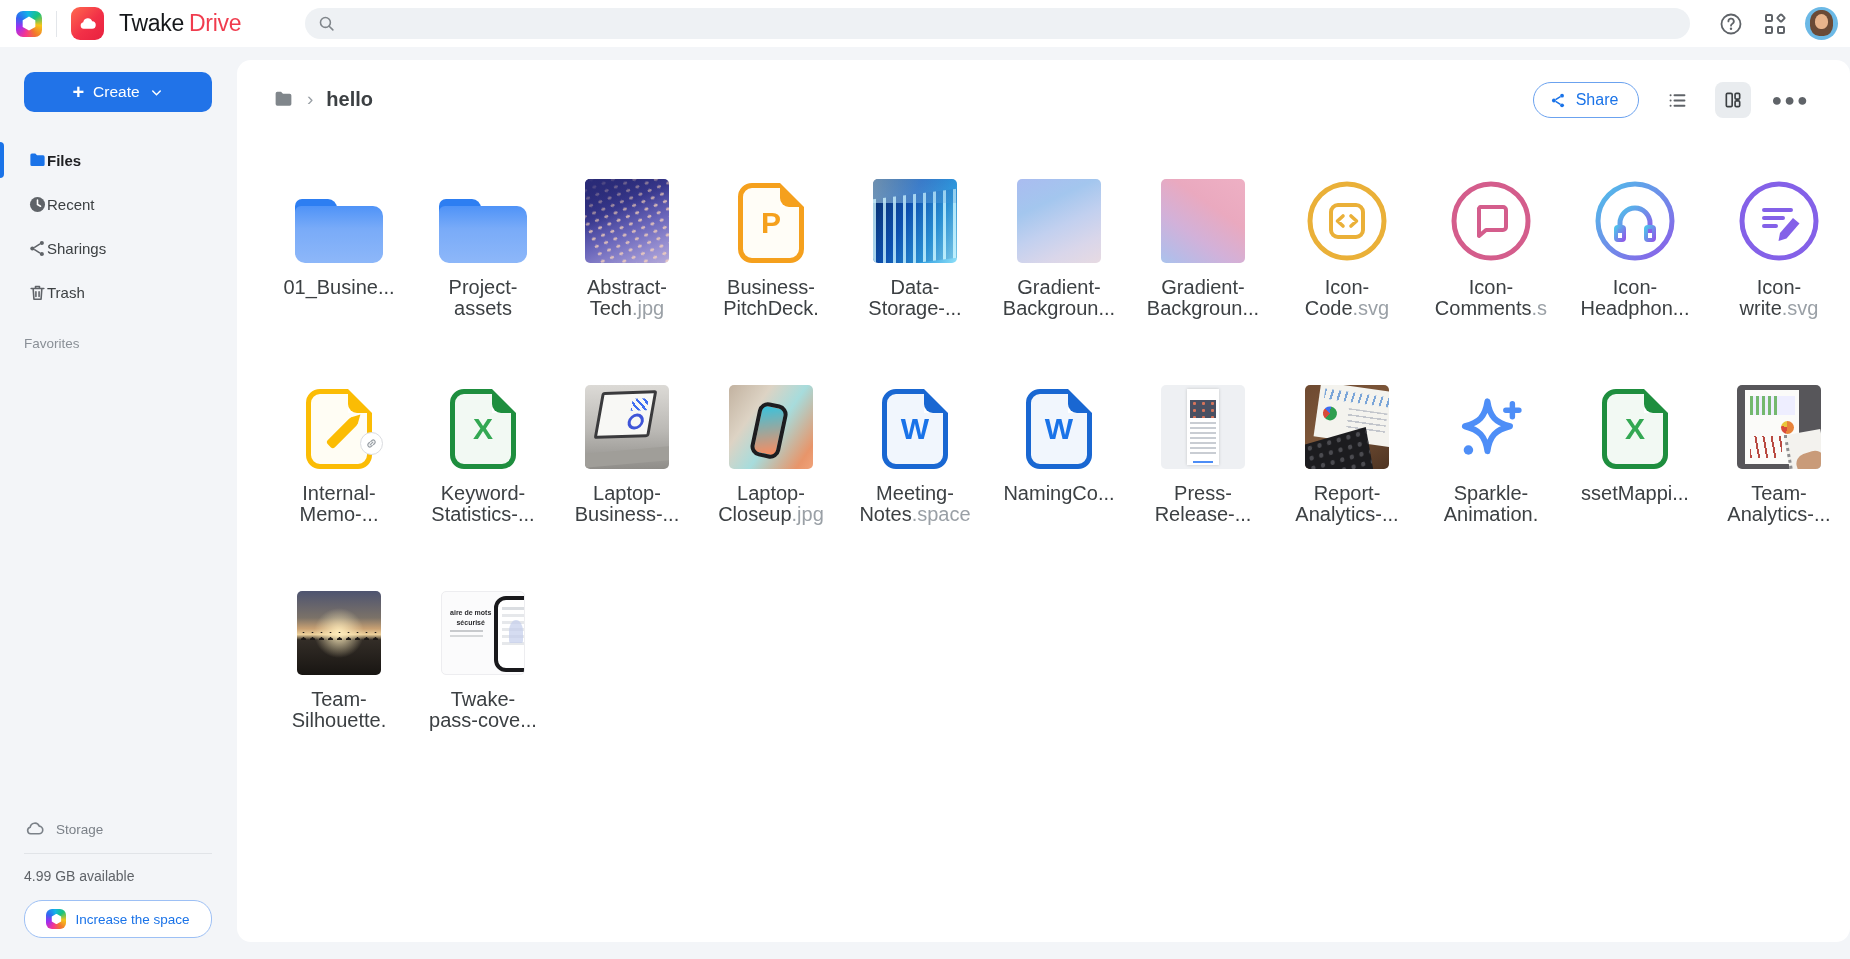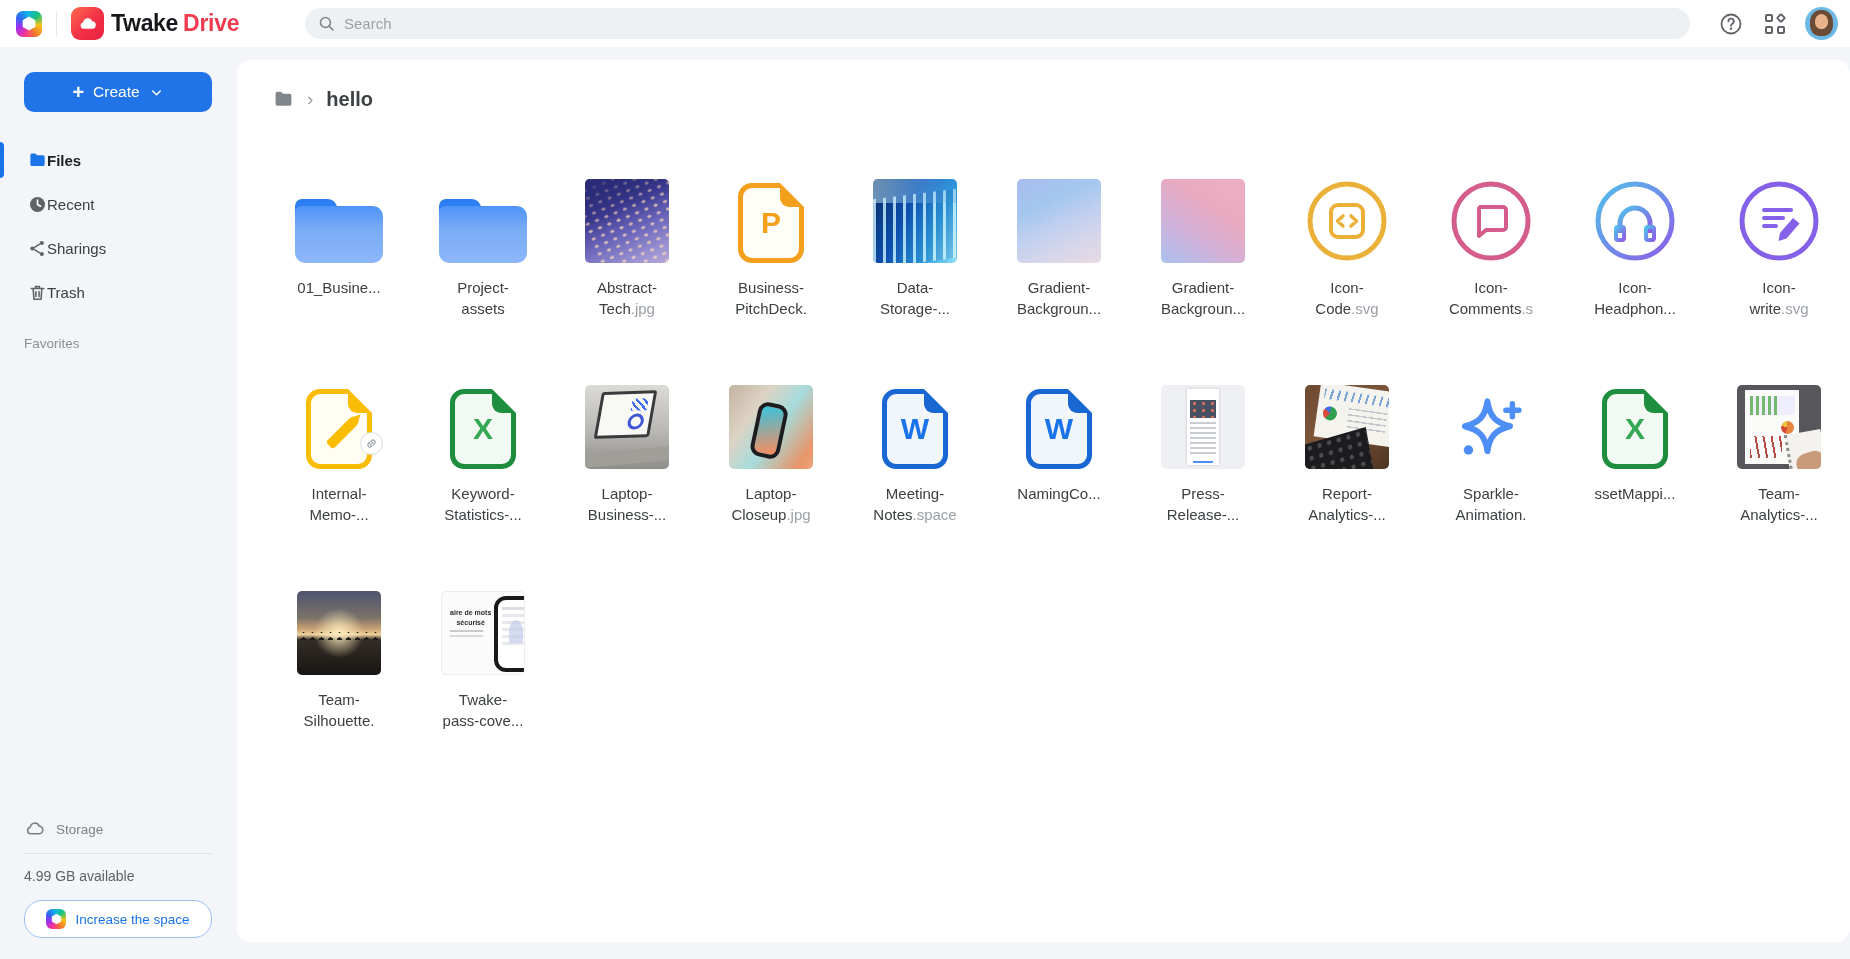--- a/index.html
+++ b/index.html
@@ -7,21 +7,21 @@
 
   
   .topbar { position:absolute; left:0; top:0; right:0; height:47px; background:#fff; display:flex; align-items:center; }
   .app-launcher { width:26px; height:26px; margin-left:16px; border-radius:7px; position:relative; cursor:pointer;
     background:conic-gradient(from 200deg,#f6368f,#a12df0,#2d6bf0,#12b3e8,#19c37d,#f5c518,#f2762e,#f6368f); }
   .app-launcher::after { content:""; position:absolute; inset:23%; background:#fff;
     clip-path:polygon(50% 0%, 95% 26%, 95% 74%, 50% 100%, 5% 74%, 5% 26%); }
   .tb-sep { width:1px; height:26px; background:#e3e6ea; margin:0 14px; }
   .twk-logo { width:33px; height:33px; border-radius:9px; background:linear-gradient(135deg,#ff6a4e 0%,#f23047 55%,#e8213f 100%);
     display:flex; align-items:center; justify-content:center; }
-  .brand { margin-left:7px; font-size:23px; font-weight:bold; color:#15171a; letter-spacing:-.3px; }
+  .brand { margin-left:15px; font-size:23px; font-weight:normal; color:#15171a; letter-spacing:-.3px; }
   .brand .drive { color:#f03c4e; margin-left:5px; }
   .searchbar { position:absolute; left:305px; top:8px; width:1385px; height:31px; background:#eef1f4; border-radius:16px;
     display:flex; align-items:center; padding-left:13px; }
   .searchbar input { border:none; outline:none; background:transparent; font-size:15px; color:#3c4043; margin-left:9px; width:90%; font-family:"Liberation Sans",sans-serif; }
   .searchbar input::placeholder { color:#9aa0a6; }
   .tb-right { position:absolute; right:12px; top:0; height:47px; display:flex; align-items:center; gap:16px; }
   .icon-btn { width:28px; height:28px; display:flex; align-items:center; justify-content:center; cursor:pointer; }
   .apps-glyph { display:grid; grid-template-columns:8px 8px; grid-template-rows:8px 8px; gap:4px; }
   .apps-glyph span { border:2px solid #5f6368; border-radius:2px; }
   .apps-glyph span:nth-child(2) { transform:rotate(45deg) scale(.92); }
@@ -61,21 +61,21 @@
   .share-btn { height:36px; padding:0 20px 0 16px; border:1.5px solid #6ba2ef; border-radius:18px; background:#fff;
     display:flex; align-items:center; gap:9px; color:#1a73e8; font-size:16px; cursor:pointer; font-family:"Liberation Sans",sans-serif; }
   .view-btn { width:36px; height:36px; display:flex; align-items:center; justify-content:center; cursor:pointer; border-radius:8px; }
   .view-btn.selected { background:#e9ecef; }
   .dots { color:#5f6368; font-size:18px; letter-spacing:2px; cursor:pointer; }
 
   
   .grid { position:absolute; left:30px; top:117px; display:grid; grid-template-columns:repeat(11,144px); grid-auto-rows:184px; row-gap:22px; }
   .tile { display:flex; flex-direction:column; align-items:center; cursor:pointer; }
   .icon-area { height:86px; display:flex; align-items:flex-end; justify-content:center; position:relative; }
-  .tlabel { margin-top:14px; font-size:15px; line-height:21px; color:#3c4043; text-align:center; max-width:136px; }
+  .tlabel { margin-top:14px; font-size:20px; line-height:21px; color:#3c4043; text-align:center; max-width:136px; }
   .tlabel .ext { color:#9aa0a6; }
 
   
   .folder { width:88px; height:64px; position:relative; }
   .folder::before { content:""; position:absolute; top:0; left:0; width:42px; height:16px; background:#2d7ef2; border-radius:7px 9px 0 0; }
   .folder::after { content:""; position:absolute; top:7px; left:0; right:0; bottom:0; border-radius:6px 10px 10px 10px;
     background:linear-gradient(180deg,#4f93f7 0%,#79abf8 40%,#8db7f9 100%); }
 
   
   .file { width:66px; height:80px; border:5px solid var(--c); border-radius:14px; background:var(--bg); position:relative;
@@ -179,21 +179,20 @@
     <svg width="22" height="22" viewBox="0 0 24 24">
         <path d="M7.3 17.2 a3.6 3.6 0 0 1 -.5 -7.1 a5.1 5.1 0 0 1 9.8 -1.2 a4 4 0 0 1 -.6 8.3 z" fill="#fff"></path>
       </svg>
   </div>
   <div class="brand"><span>Twake</span><span class="drive">Drive</span></div>
   <div class="searchbar">
     <svg width="17" height="17" viewBox="0 0 24 24" fill="none" stroke="#80868b" stroke-width="2.2">
         <circle cx="10.5" cy="10.5" r="7"></circle>
         <path d="M15.8 15.8 L21 21" stroke-linecap="round"></path>
       </svg>
-    <input type="text" placeholder="Search" style="">
   </div>
   <div class="tb-right">
     <div class="icon-btn">
       <svg width="24" height="24" viewBox="0 0 24 24" fill="none" stroke="#5f6368" stroke-width="1.8">
           <circle cx="12" cy="12" r="9.5"></circle>
           <path d="M9.4 9.4 a2.7 2.7 0 1 1 4 2.3 c-.9.5-1.4 1-1.4 2" stroke-linecap="round"></path>
           <circle cx="12" cy="16.8" r="1.2" fill="#5f6368" stroke="none"></circle>
         </svg>
     </div>
     <div class="icon-btn">
@@ -269,20 +268,44 @@
 
 <div class="panel">
   <div class="crumb">
     <svg width="21" height="21" viewBox="0 0 24 24" style="color:#80868b">
         <path d="M3 5 a2 2 0 0 1 2 -2 h4.2 l2.2 2.5 H19 a2 2 0 0 1 2 2 V17 a2 2 0 0 1 -2 2 H5 a2 2 0 0 1 -2 -2 Z" fill="currentColor"></path>
       </svg>
     <span class="chev">›</span>
     <span class="current">hello</span>
   </div>
 
+  <div class="toolbar">
+    <button class="share-btn">
+      <svg width="17" height="17" viewBox="0 0 24 24">
+          <circle cx="5.5" cy="12" r="2.7" fill="#1a73e8"></circle>
+          <circle cx="17" cy="5.2" r="2.7" fill="#1a73e8"></circle>
+          <circle cx="17" cy="18.8" r="2.7" fill="#1a73e8"></circle>
+          <path d="M7.9 10.8 L14.7 6.4 M7.9 13.2 L14.7 17.6" stroke="#1a73e8" stroke-width="2.1"></path>
+        </svg>
+      <span>Share</span>
+    </button>
+    <div class="view-btn">
+      <svg width="21" height="21" viewBox="0 0 24 24" fill="none" stroke="#5f6368" stroke-width="2.1" stroke-linecap="round">
+          <path d="M4 6 h.2 M4 12 h.2 M4 18 h.2 M8.5 6 h11.5 M8.5 12 h11.5 M8.5 18 h11.5"></path>
+        </svg>
+    </div>
+    <div class="view-btn selected">
+      <svg width="20" height="20" viewBox="0 0 24 24" fill="none" stroke="#3c4043" stroke-width="2">
+          <rect x="4" y="4" width="7" height="16" rx="1.5"></rect>
+          <rect x="14.5" y="4" width="5.5" height="7" rx="1.5"></rect>
+          <rect x="14.5" y="13" width="5.5" height="7" rx="1.5"></rect>
+        </svg>
+    </div>
+    <div class="dots">●●●</div>
+  </div>
 
   <div class="grid" id="file-grid">
       <div class="tile">
         <div class="icon-area">
           <div class="folder"></div>
         </div>
         <div class="tlabel"><span>01_Busine...</span></div>
       </div>
       <div class="tile">
         <div class="icon-area">

